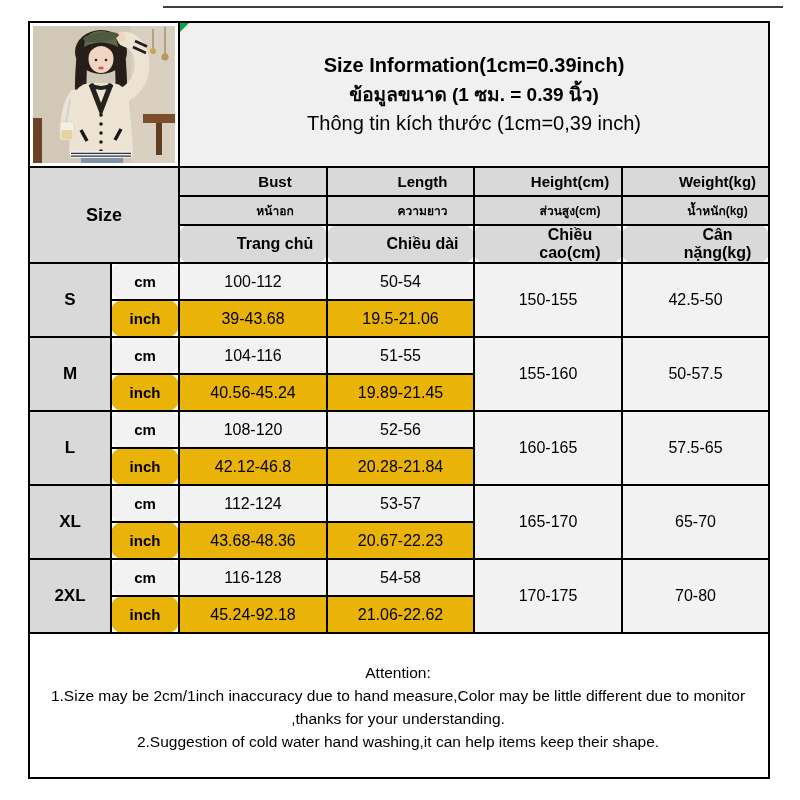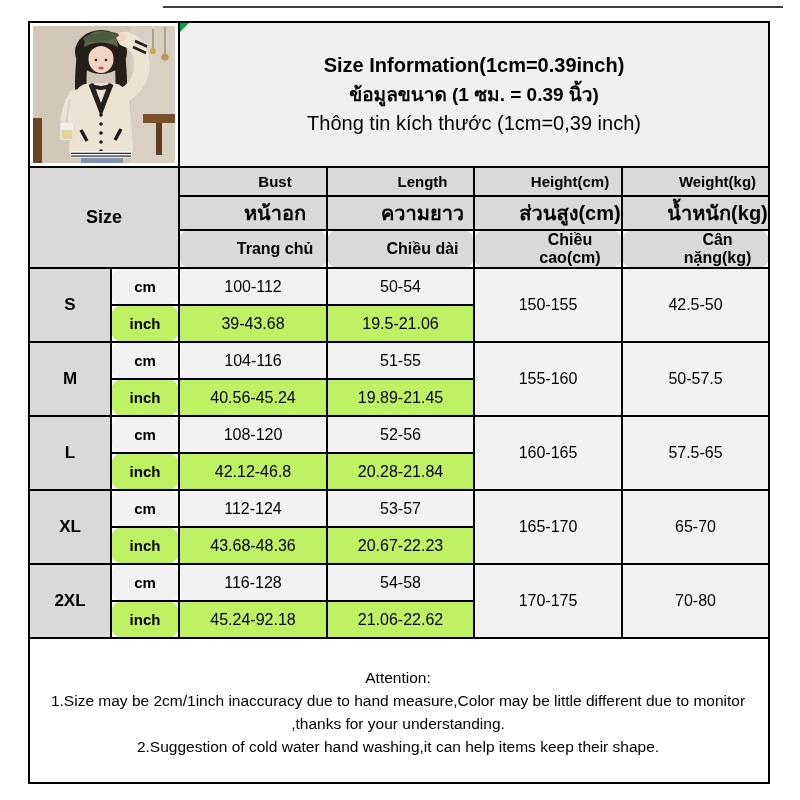--- a/index.html
+++ b/index.html
@@ -21,30 +21,30 @@
 
   .title-cell { background:#f0f0f0; position:relative; }
   .title-line1 { font-size:20px; font-weight:bold; line-height:29px; }
   .title-line2 { font-size:19px; font-weight:bold; line-height:29px; }
   .title-line3 { font-size:20px; font-weight:normal; line-height:29px; }
   .corner-marker { position:absolute; left:0; top:0; width:0; height:0;
                    border-top:9px solid #00a642; border-right:9px solid transparent; }
 
   .hdr { background:#d9d9d9; font-weight:bold;padding-left:44px; }
   .hdr-en  { font-size:15px; }
-  .hdr-th  { font-size:20px; }
+  .hdr-th  { font-size:12px; }
   .hdr-vi  { font-size:16px;border-radius:11px; }
   .size-head { background:#d9d9d9; font-weight:bold; font-size:18px; }
 
   .size-label { background:#d9d9d9; font-weight:bold; font-size:17px; }
   .unit  { font-weight:bold; font-size:15px;border-radius:12px; }
   .row-cm td.shade { background:#f2f2f2; }
   .val { font-size:16px; }
   .merged { background:#f2f2f2; font-size:16px; }
-  .white-bg { background:#bef264; }
+  .white-bg { background:#eab308; }
 
   .attention-cell { background:#ffffff; text-align:left; vertical-align:top;
                     padding:3px 8px 0 6px;margin-left:48px; }
   .attention-cell div { font-size:15.5px; line-height:1.5; }
 </style>
 </head>
 <body>
 
 <div class="canvas">
 

